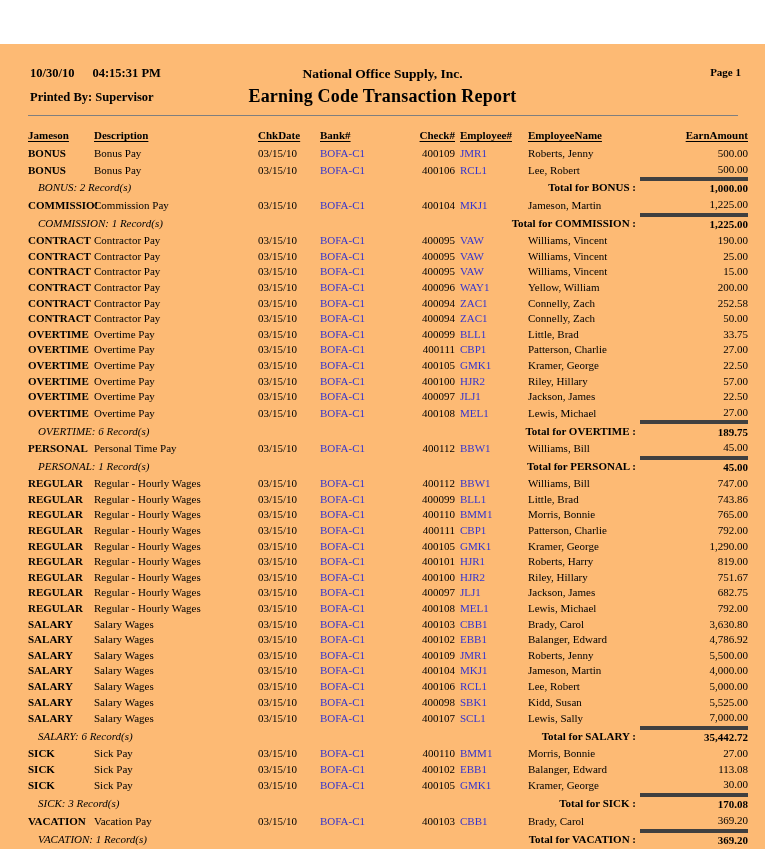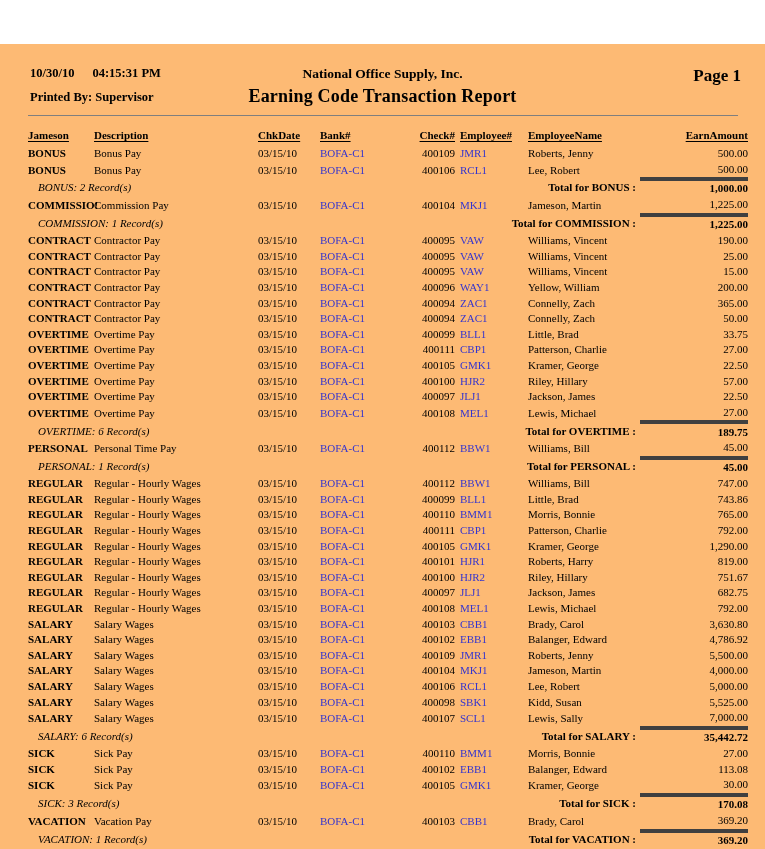--- a/index.html
+++ b/index.html
@@ -9,21 +9,21 @@
     background:#fdba74;
     font-family:"Liberation Serif", serif;
     color:#000;
     overflow:hidden;
     margin-top:44px;
   }
   
   .hdr-left{position:absolute;left:30px;top:22px;font-size:12.5px;font-weight:bold;white-space:nowrap;}
   .hdr-left .t{margin-left:18px;}
   .company{position:absolute;left:0;top:22px;width:100%;text-align:center;font-size:13.5px;font-weight:bold;}
-  .page-num{position:absolute;right:24px;top:22px;font-size:17px;font-weight:bold;}
+  .page-num{position:absolute;right:24px;top:22px;font-size:11px;font-weight:bold;}
   .printed-by{position:absolute;left:30px;top:46px;font-size:12.5px;font-weight:bold;}
   .title{position:absolute;left:0;top:42px;width:100%;text-align:center;font-size:18px;font-weight:bold;letter-spacing:.2px;}
   .rule{position:absolute;left:28px;top:71px;width:710px;border-top:1px solid #7f7f7f;height:0;}
   
   table.rep{
     position:absolute;left:28px;top:78px;width:720px;
     border-collapse:collapse;table-layout:fixed;
   }
   th{
     font-size:11px;font-weight:bold;text-align:left;
@@ -172,21 +172,21 @@
           <td class="r">200.00</td>
         </tr>
         <tr class="detail">
           <td class="b">CONTRACT</td>
           <td>Contractor Pay</td>
           <td>03/15/10</td>
           <td class="blue">BOFA-C1</td>
           <td class="r">400094</td>
           <td class="blue emp">ZAC1</td>
           <td>Connelly, Zach</td>
-          <td class="r">365.00</td>
+          <td class="r">252.58</td>
         </tr>
         <tr class="detail">
           <td class="b">CONTRACT</td>
           <td>Contractor Pay</td>
           <td>03/15/10</td>
           <td class="blue">BOFA-C1</td>
           <td class="r">400094</td>
           <td class="blue emp">ZAC1</td>
           <td>Connelly, Zach</td>
           <td class="r">50.00</td>

